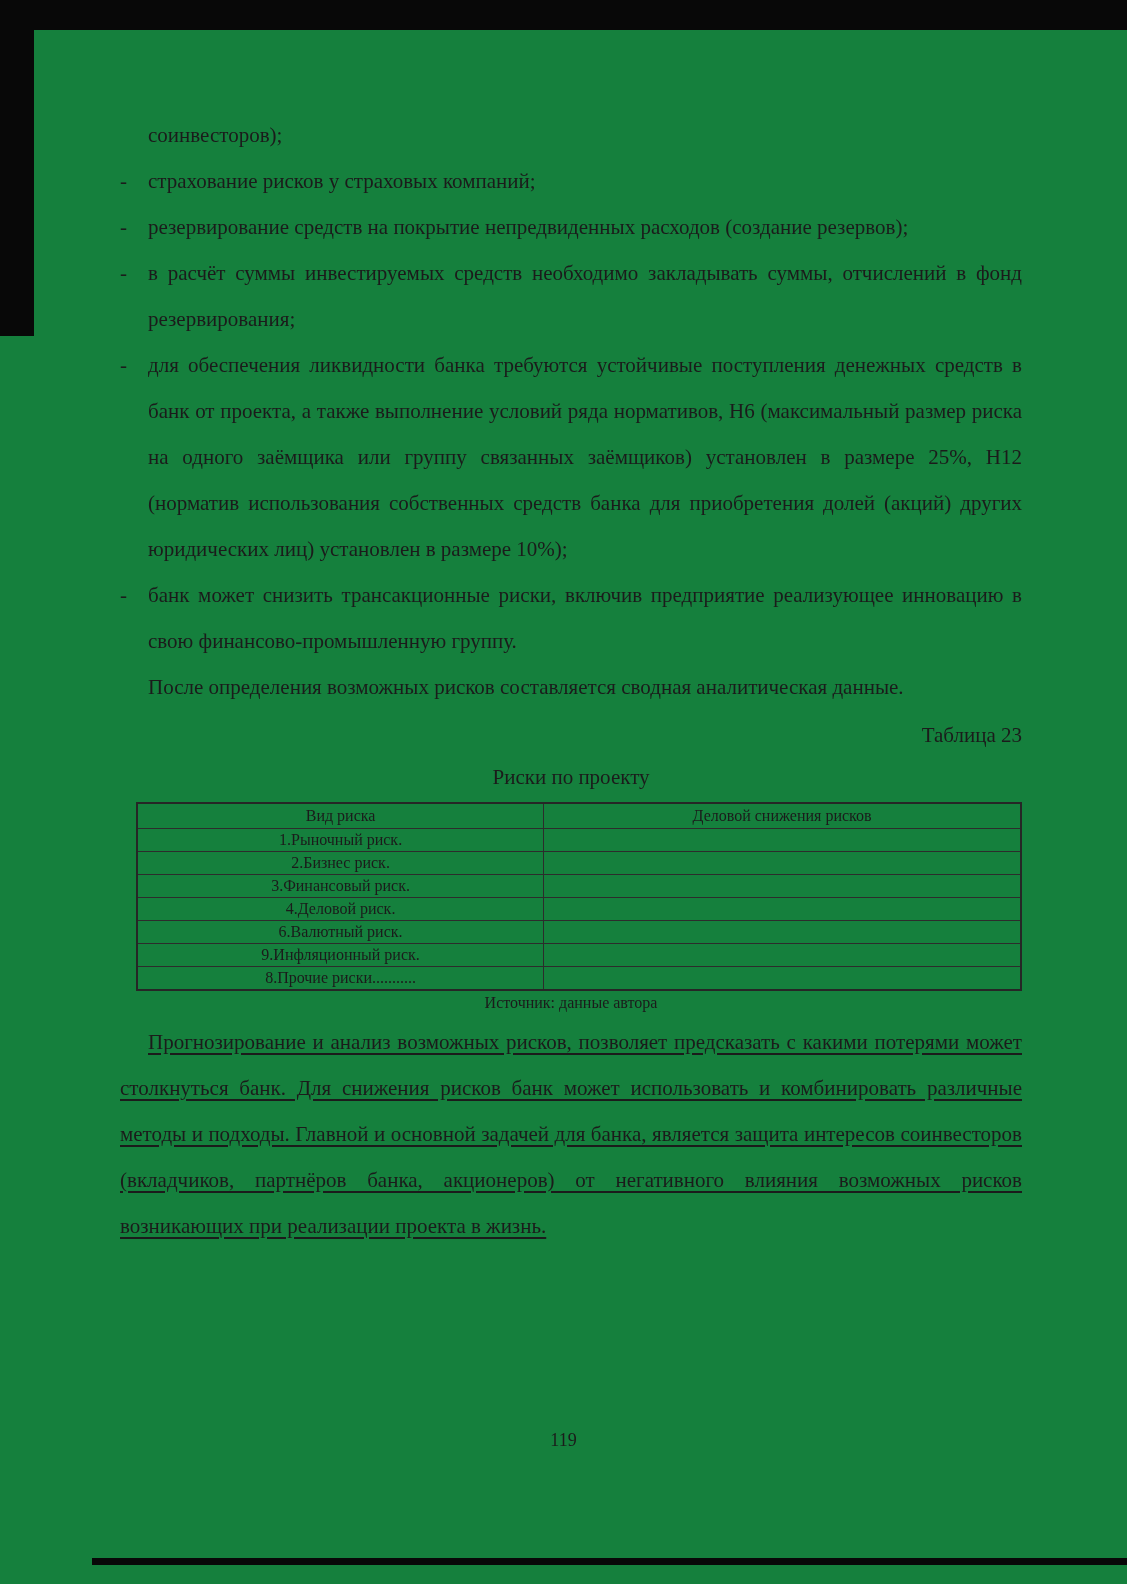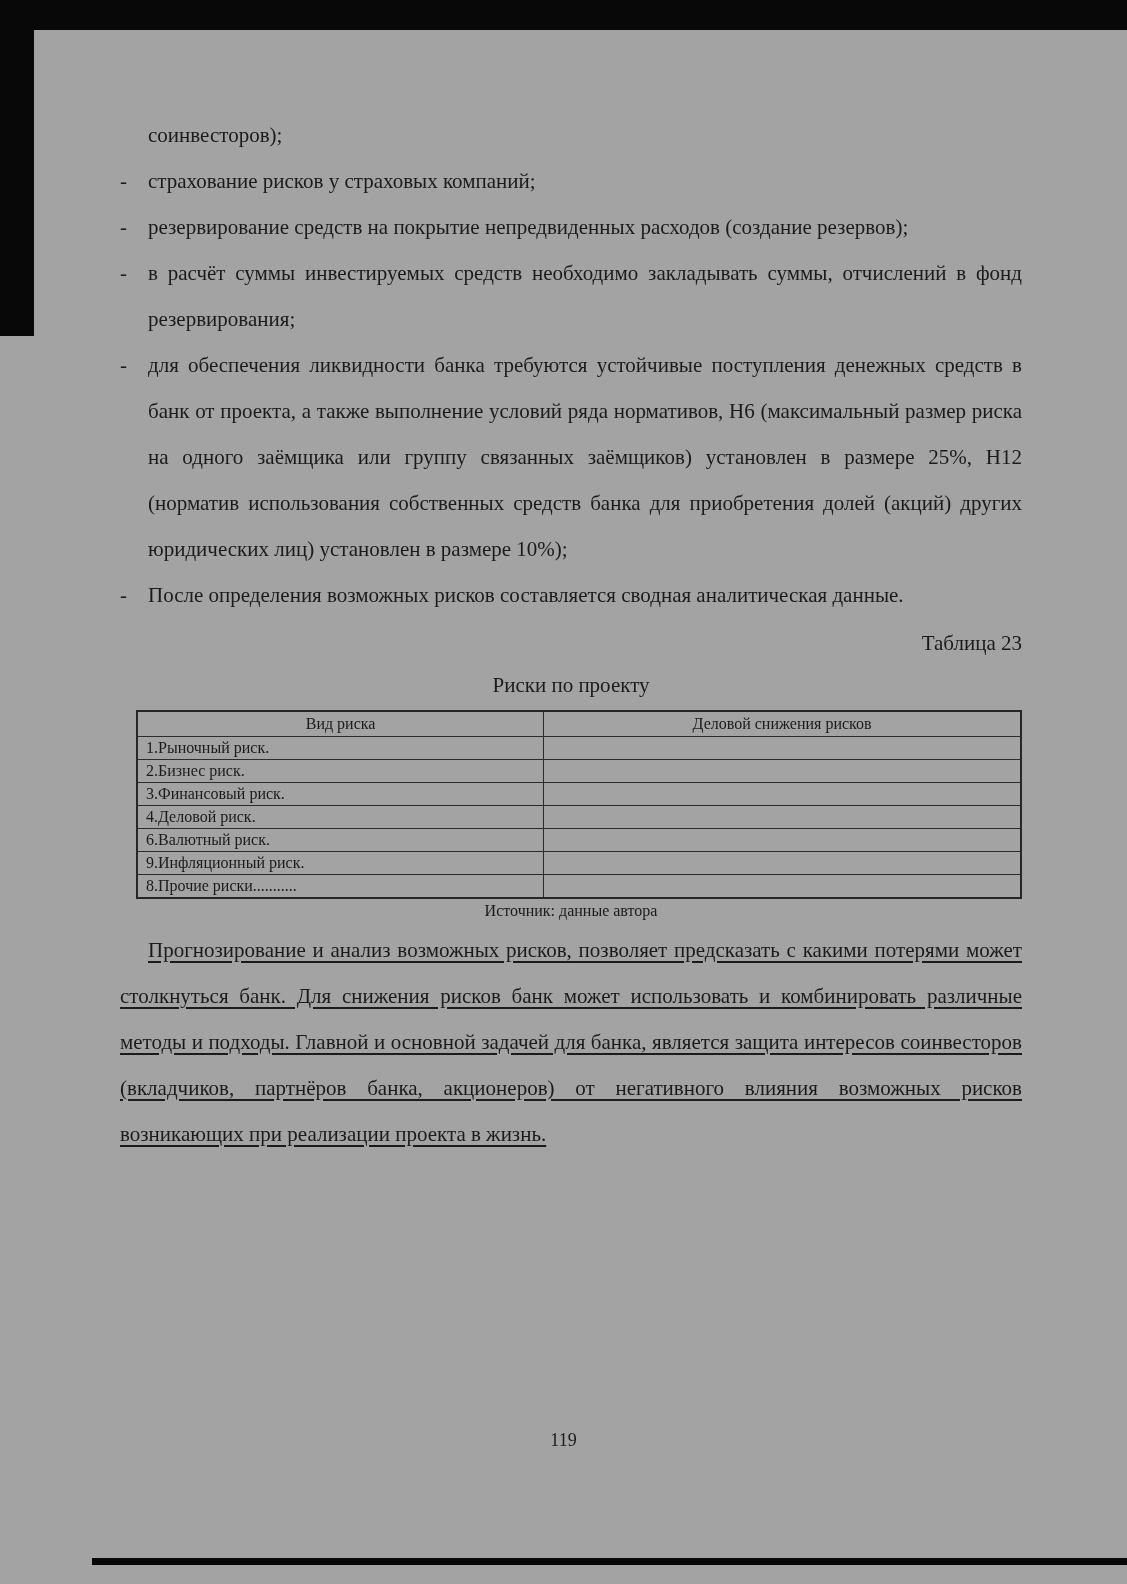--- a/index.html
+++ b/index.html
@@ -2,21 +2,21 @@
 <html><head>
 <meta charset="utf-8">
 <style>
   * { margin: 0; padding: 0; box-sizing: border-box; }
   html, body { background: #d8d8d8; }
   .page {
     position: relative;
     width: 1127px;
     height: 1584px;
     margin: 0 auto;
-    background: #a3a3a3;
+    background: #15803d;
     font-family: "Liberation Serif", "DejaVu Serif", serif;
     color: #1b1b1b;
     overflow: hidden;
   }
   
   .scan-top    { position: absolute; top: 0; left: 0; width: 100%; height: 30px; background: #080808; }
   .scan-left   { position: absolute; top: 0; left: 0; width: 34px; height: 336px; background: #080808; }
   .scan-bottom { position: absolute; top: 1558px; left: 92px; right: 0; height: 7px; background: #080808; }
 
   .body {
@@ -43,21 +43,21 @@
     border: 2px solid #262626;
     padding-left: 32px;
   }
   table.risks th, table.risks td {
     border: 1px solid #2c2c2c;
     padding: 1px 8px;
     height: 23px;
     font-weight: normal;
   }
   table.risks th { text-align: center; height: 25px; }
-  table.risks td.c1 { width: 46%; text-align: left; }
+  table.risks td.c1 { width: 46%; text-align: center; }
 
   .source { text-align: center; font-size: 16px; line-height: 24px; margin-bottom: 4px; }
 
   .underlined {
     text-decoration: underline;
     text-underline-offset: 4px;
     text-align: justify;
     text-indent: 28px;
   }
 
@@ -99,20 +99,21 @@
       <span>в расчёт суммы инвестируемых средств необходимо закладывать суммы, отчислений в фонд резервирования;</span>
     </div>
 
     <div class="bullet">
       <span class="dash">-</span>
       <span>для обеспечения ликвидности банка требуются устойчивые поступления денежных средств  в  банк от проекта, а также выполнение условий ряда нормативов, Н6 (максимальный размер риска на одного заёмщика или группу связанных заёмщиков) установлен в размере 25%, Н12 (норматив использования собственных средств банка для приобретения долей (акций) других юридических лиц) установлен в размере 10%);</span>
     </div>
 
     <div class="bullet">
       <span class="dash">-</span>
+      <span>банк может снизить трансакционные риски, включив предприятие реализующее инновацию в  свою финансово-промышленную группу.</span>
     </div>
 
     <div class="para">После определения возможных рисков составляется сводная аналитическая данные.</div>
 
     <div class="caption">Таблица 23</div>
 
     <div class="tbl-title">Риски по проекту</div>
 
     <table class="risks">
       <thead>

